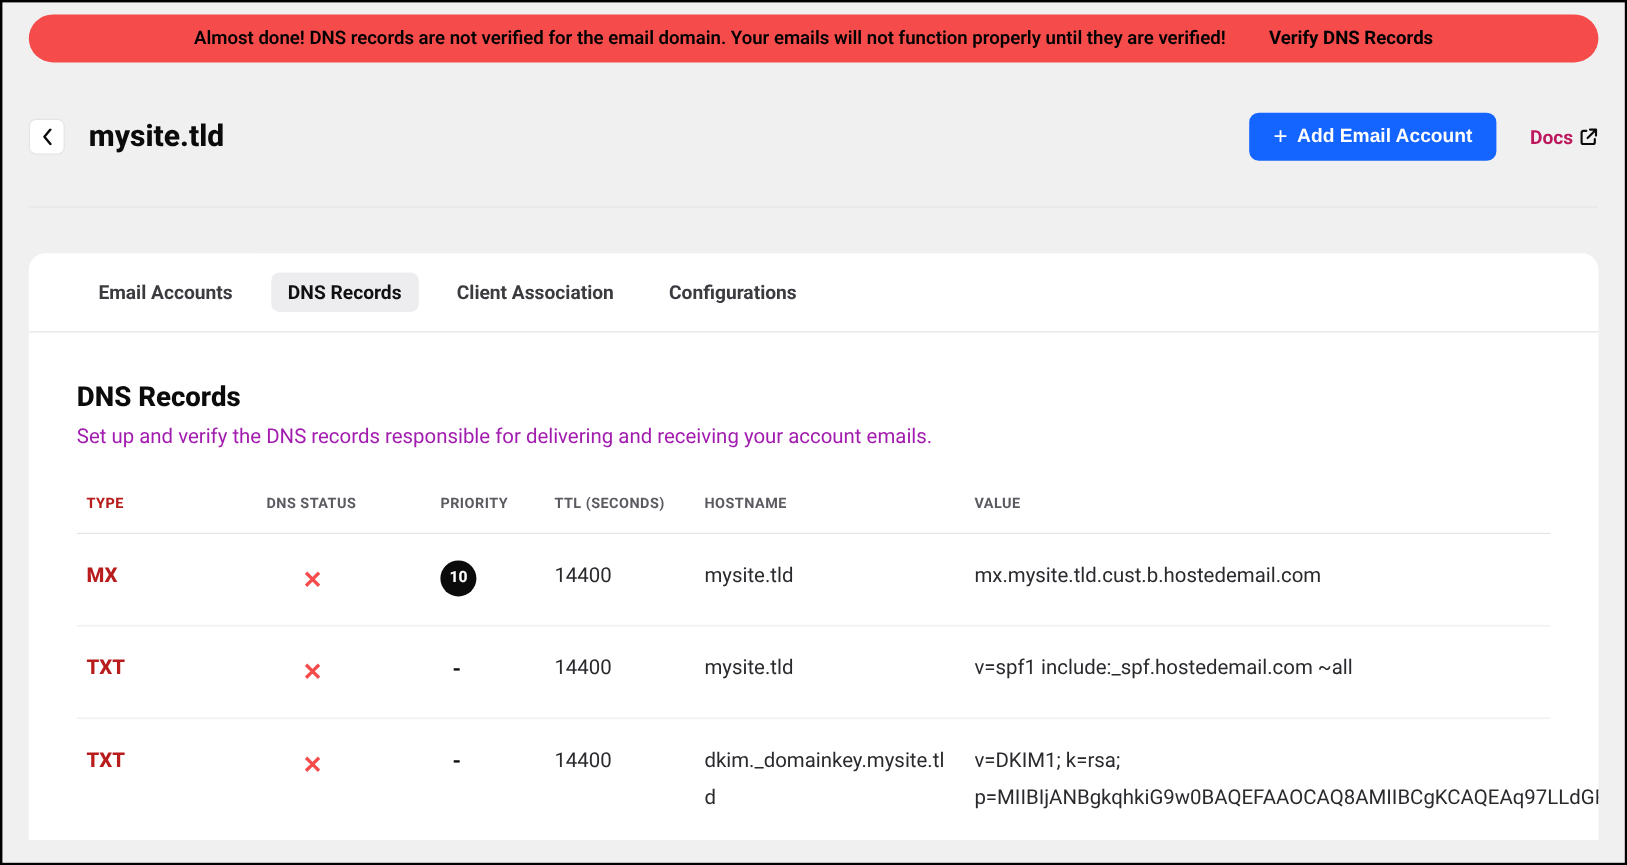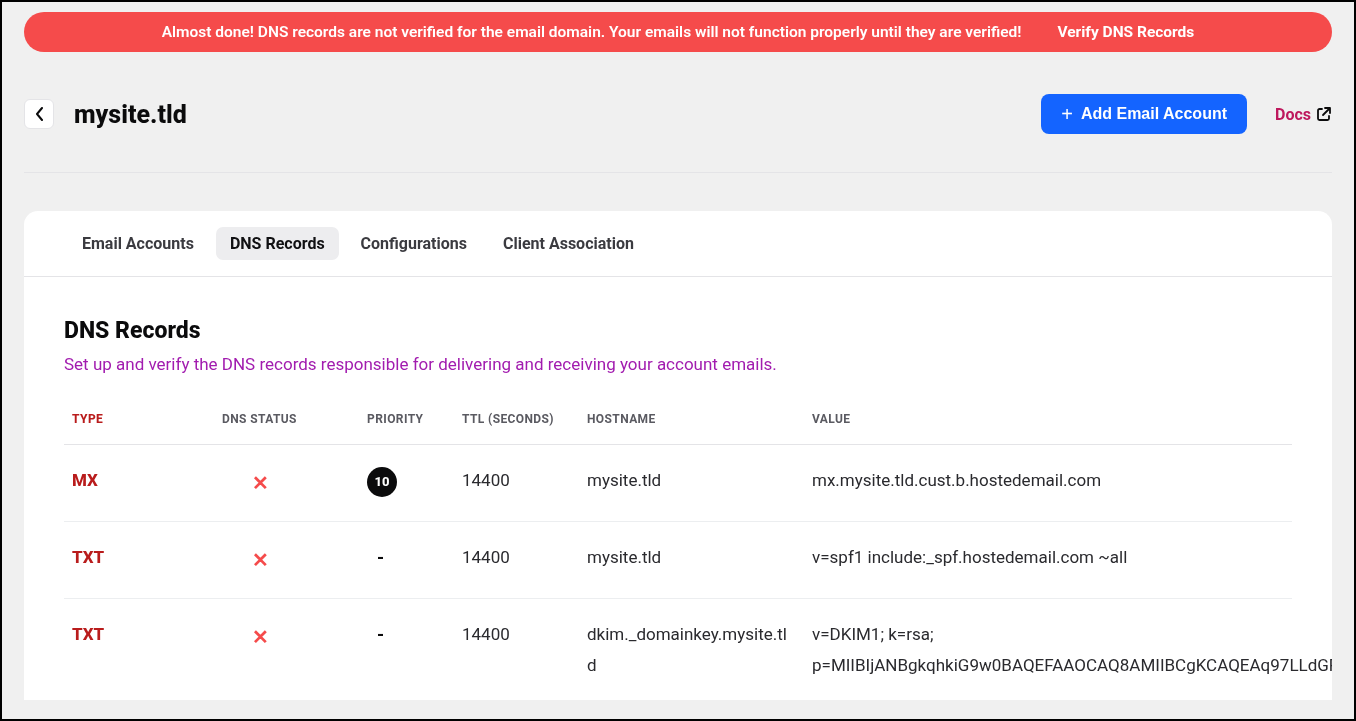--- a/index.html
+++ b/index.html
@@ -7,21 +7,21 @@
   font-family: -apple-system, BlinkMacSystemFont, "Segoe UI", Roboto, Helvetica, Arial, sans-serif;
   background: #f0f0f0;
   width: 1356px;
   height: 721px;
   overflow: hidden;
   border: 2px solid #000;
 }
 .page { padding: 0 22px; }
 .banner {
   background: #f54b4b;
-  color: #ffffff;
+  color: #000000;
   border-radius: 999px;
   margin-top: 10px;
   padding: 11px 24px;
   display: flex;
   justify-content: center;
   gap: 36px;
   align-items: center;
   font-size: 15.5px;
   font-weight: 600;
 }
@@ -64,21 +64,21 @@
 }
 .docs-link svg { width: 16px; height: 16px; }
 .card {
   background: #fff;
   border-radius: 14px 14px 0 0;
   margin-top: 38px;
   overflow: hidden;
 }
 .tabs {
   display: flex;
-  gap: 8px;
+  gap: 18px;
   padding: 16px 44px;
   border-bottom: 1px solid #e4e4e7;
 }
 .tab {
   padding: 7px 14px;
   font-size: 16px;
   font-weight: 700;
   color: #3b3b40;
   cursor: pointer;
   border-radius: 7px;
@@ -171,22 +171,22 @@
       <svg viewBox="0 0 16 16">
           <path d="M6 3H3.5C2.67 3 2 3.67 2 4.5v8c0 .83.67 1.5 1.5 1.5h8c.83 0 1.5-.67 1.5-1.5V10M9 2h5v5M7 9l6.5-6.5" stroke="#0b0b0c" stroke-width="1.8" fill="none" stroke-linecap="round" stroke-linejoin="round"></path>
         </svg>
     </div>
   </div>
 
   <div class="card">
     <div class="tabs">
       <div class="tab">Email Accounts</div>
       <div class="tab active">DNS Records</div>
+      <div class="tab">Client Association</div>
       <div class="tab">Configurations</div>
-      <div class="tab">Client Association</div>
     </div>
 
     <div class="section">
       <div class="section-head">
         <div>
           <div class="section-title">DNS Records</div>
           <div class="section-desc">Set up and verify the DNS records responsible for delivering and receiving your account emails.</div>
         </div>
         <div class="section-actions">
         </div>

